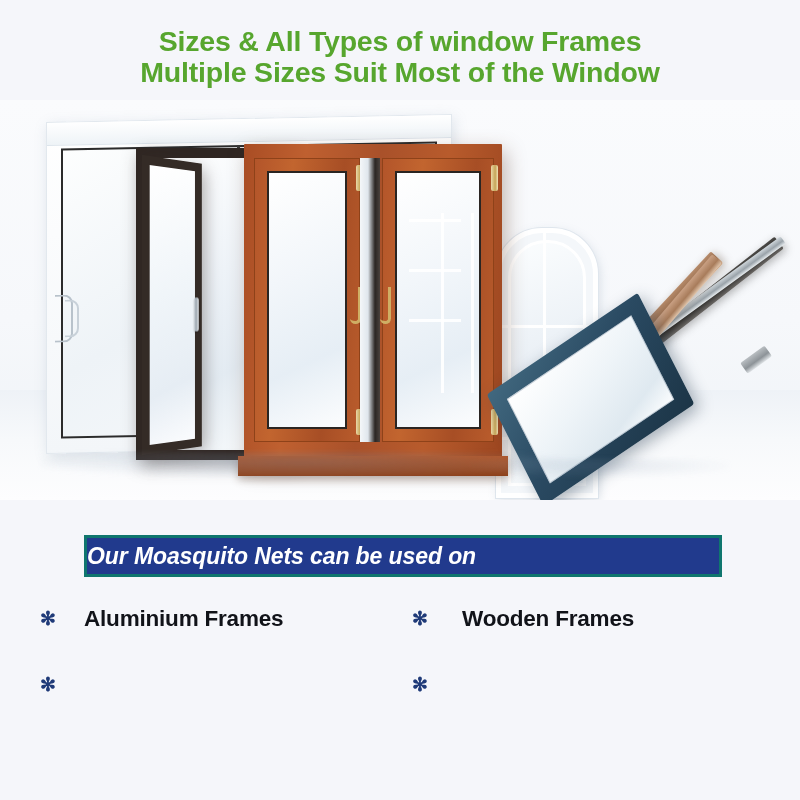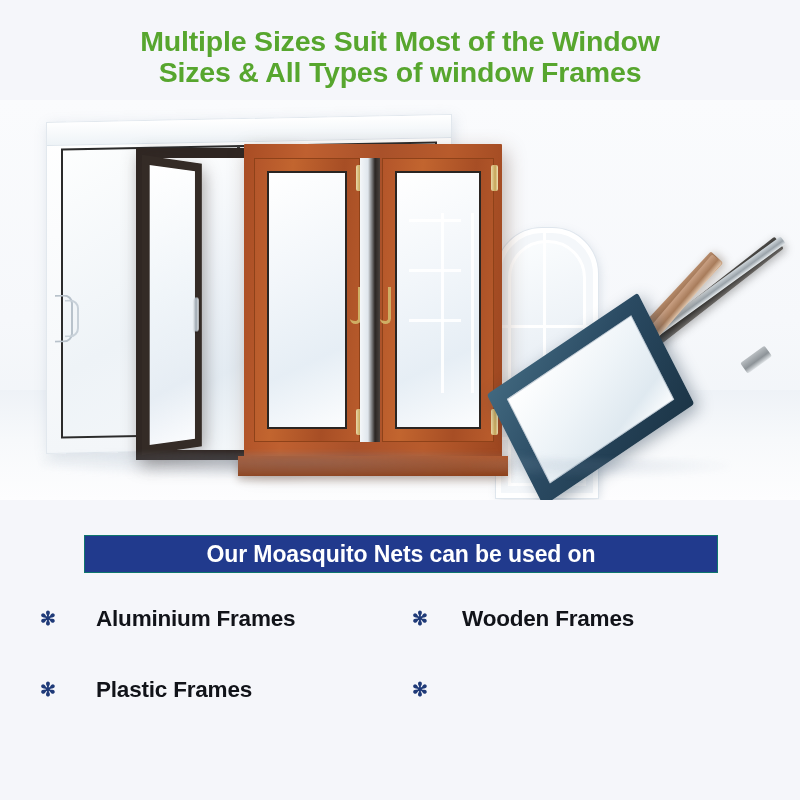--- a/index.html
+++ b/index.html
@@ -327,24 +327,24 @@
   }
 
   
   .banner {
     position: absolute;
     left: 84px;
     top: 535px;
     width: 632px;
     height: 36px;
     background: #213a8d;
-    border: 1px solid #0f766e;
+    border: 3px solid #0f766e;
     display: flex;
     align-items: center;
-    justify-content: center;
+    font-style: italic;
   }
   .banner-text {
     color: #ffffff;
     font-size: 23px;
     font-weight: bold;
     letter-spacing: -0.1px;
     white-space: nowrap;
   }
 
   
@@ -370,33 +370,33 @@
     width: 16px;
     flex: 0 0 16px;
     text-align: center;
     margin-top: -2px;
   }
   .feat-label {
     color: #111319;
     font-size: 22.5px;
     font-weight: bold;
     letter-spacing: -0.2px;
-    margin-left: 40px;
+    margin-left: 28px;
     white-space: nowrap;
   }
   .feat.col-b .feat-label { margin-left: 34px; }
 </style>
 </head>
 <body>
 
 <div class="poster">
 
   <div class="headline">
+    <span class="line">Sizes &amp; All Types of window Frames</span>
     <span class="line">Multiple Sizes Suit Most of the Window</span>
-    <span class="line">Sizes &amp; All Types of window Frames</span>
   </div>
 
   <div class="hero">
     <div class="floor"></div>
 
     <div class="arch-win">
       <div class="arch-inner"></div>
       <div class="mull-v" style="left:42px;"></div>
       <div class="mull-h" style="top:92px;"></div>
       <div class="mull-h" style="top:148px;"></div>
@@ -476,21 +476,20 @@
       </div>
       <div class="feat col-b">
         <span class="bullet">✻</span>
         <span class="feat-label">Wooden Frames</span>
       </div>
     </div>
 
     <div class="feat-row">
       <div class="feat col-a">
         <span class="bullet">✻</span>
-        <span class="feat-label">Plastic Frames</span>
       </div>
       <div class="feat col-b">
         <span class="bullet">✻</span>
       </div>
     </div>
 
   </div>
 
 </div>
 

